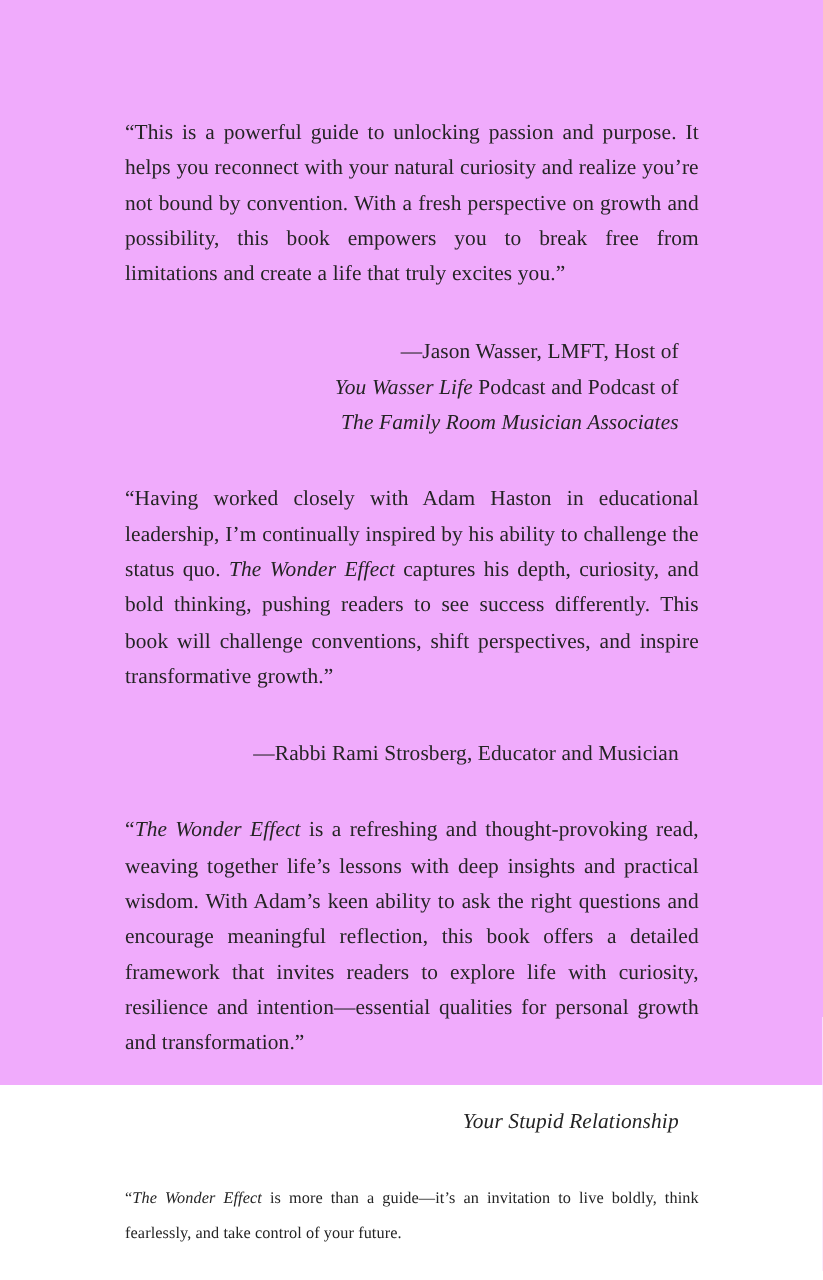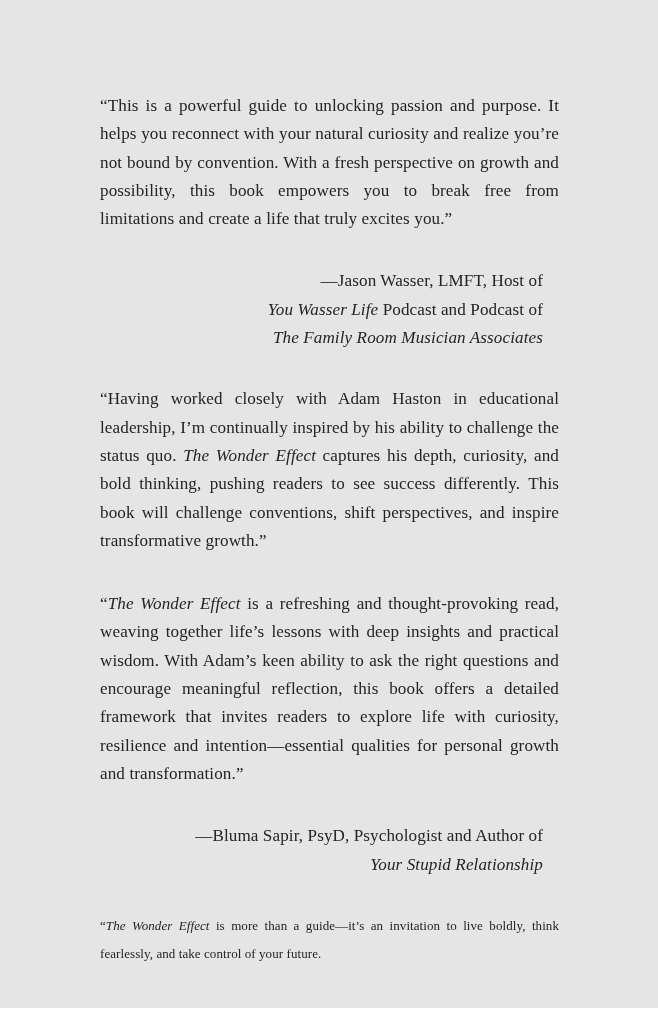--- a/index.html
+++ b/index.html
@@ -11,22 +11,22 @@
     width: 658px;
     height: 1024px;
     overflow: hidden;
     font-family: "Liberation Serif", "DejaVu Serif", serif;
     color: #242424;
     -webkit-font-smoothing: antialiased;
   }
   .page {
     position: relative;
     width: 658px;
-    height: 1008px;
-    background: #e5e5e5;
+    height: 868px;
+    background: #f0abfc;
     box-sizing: border-box;
   }
   .text-column {
     position: absolute;
     left: 100px;
     top: 92px;
     width: 459px;
   }
   .quote-para {
     margin: 0 0 0 0;
@@ -71,23 +71,25 @@
       <p class="quote-para"><span>“This is a powerful guide to unlocking passion and purpose. It helps you reconnect with your natural curiosity and realize you’re not bound by convention. With a fresh perspective on growth and possibility, this book empowers you to break free from limitations and create a life that truly excites you.”</span></p>
       <div class="gap-after-quote"></div>
       <div class="attribution">
         <span class="line"><span>—Jason Wasser, LMFT, Host of</span></span>
         <span class="line"><span class="ital">You Wasser Life</span><span> Podcast and Podcast of</span></span>
         <span class="line"><span class="ital">The Family Room Musician Associates</span></span>
       </div>
       <div class="gap-after-attr"></div>
       <p class="quote-para"><span>“Having worked closely with Adam Haston in educational leadership, I’m continually inspired by his ability to challenge the status quo. </span><span class="ital">The Wonder Effect</span><span> captures his depth, curiosity, and bold thinking, pushing readers to see success differently. This book will challenge conventions, shift perspectives, and inspire transformative growth.”</span></p>
       <div class="gap-after-quote"></div>
+      <div class="attribution">
+        <span class="line"><span>—Rabbi Rami Strosberg, Educator and Musician</span></span>
+      </div>
       <div class="gap-after-attr"></div>
       <p class="quote-para"><span>“</span><span class="ital">The Wonder Effect</span><span> is a refreshing and thought-provoking read, weaving together life’s lessons with deep insights and practical wisdom. With Adam’s keen ability to ask the right questions and encourage meaningful reflection, this book offers a detailed framework that invites readers to explore life with curiosity, resilience and intention—essential qualities for personal growth and transformation.”</span></p>
       <div class="gap-after-quote"></div>
       <div class="attribution">
-        <span class="line"><span>—Bluma Sapir, PsyD, Psychologist and Author of</span></span>
         <span class="line"><span class="ital">Your Stupid Relationship</span></span>
       </div>
       <div class="gap-after-attr"></div>
       <p class="last-para"><span>“</span><span class="ital">The Wonder Effect</span><span> is more than a guide—it’s an invitation to live boldly, think fearlessly, and take control of your future.</span></p>
     </div>
 </div>
 
 </body></html>

